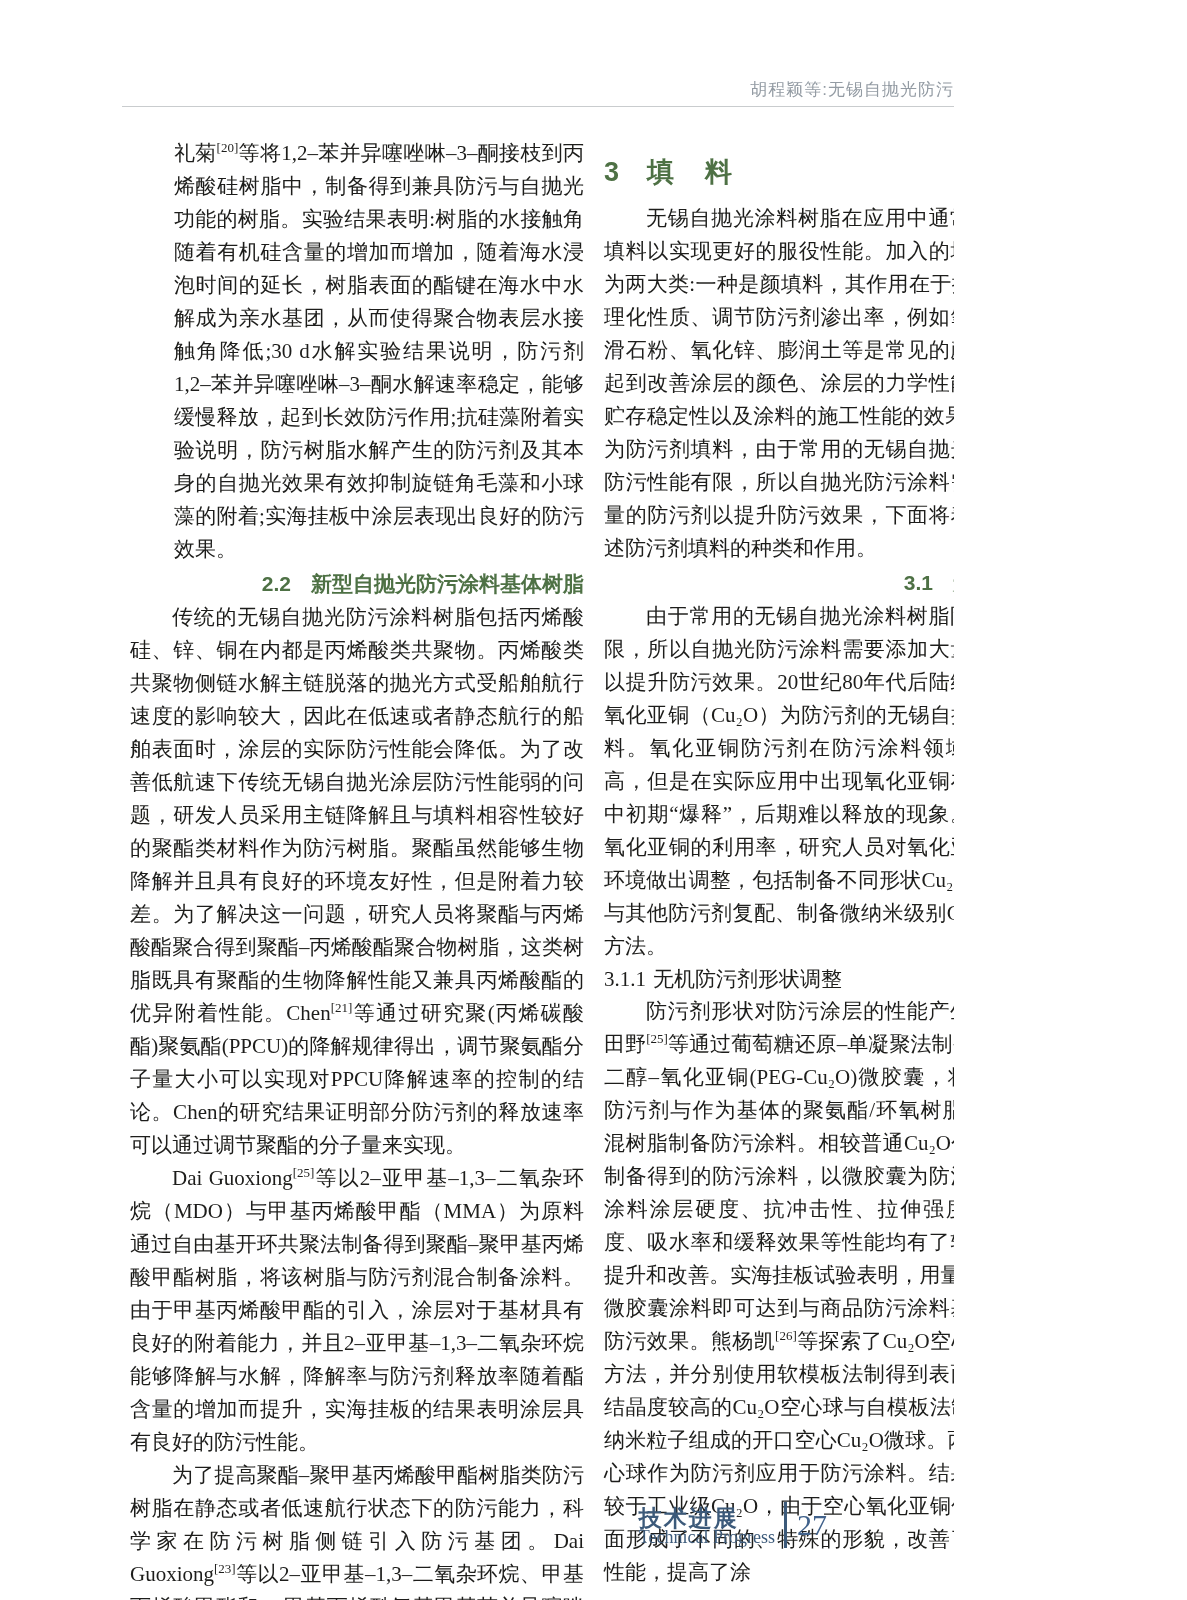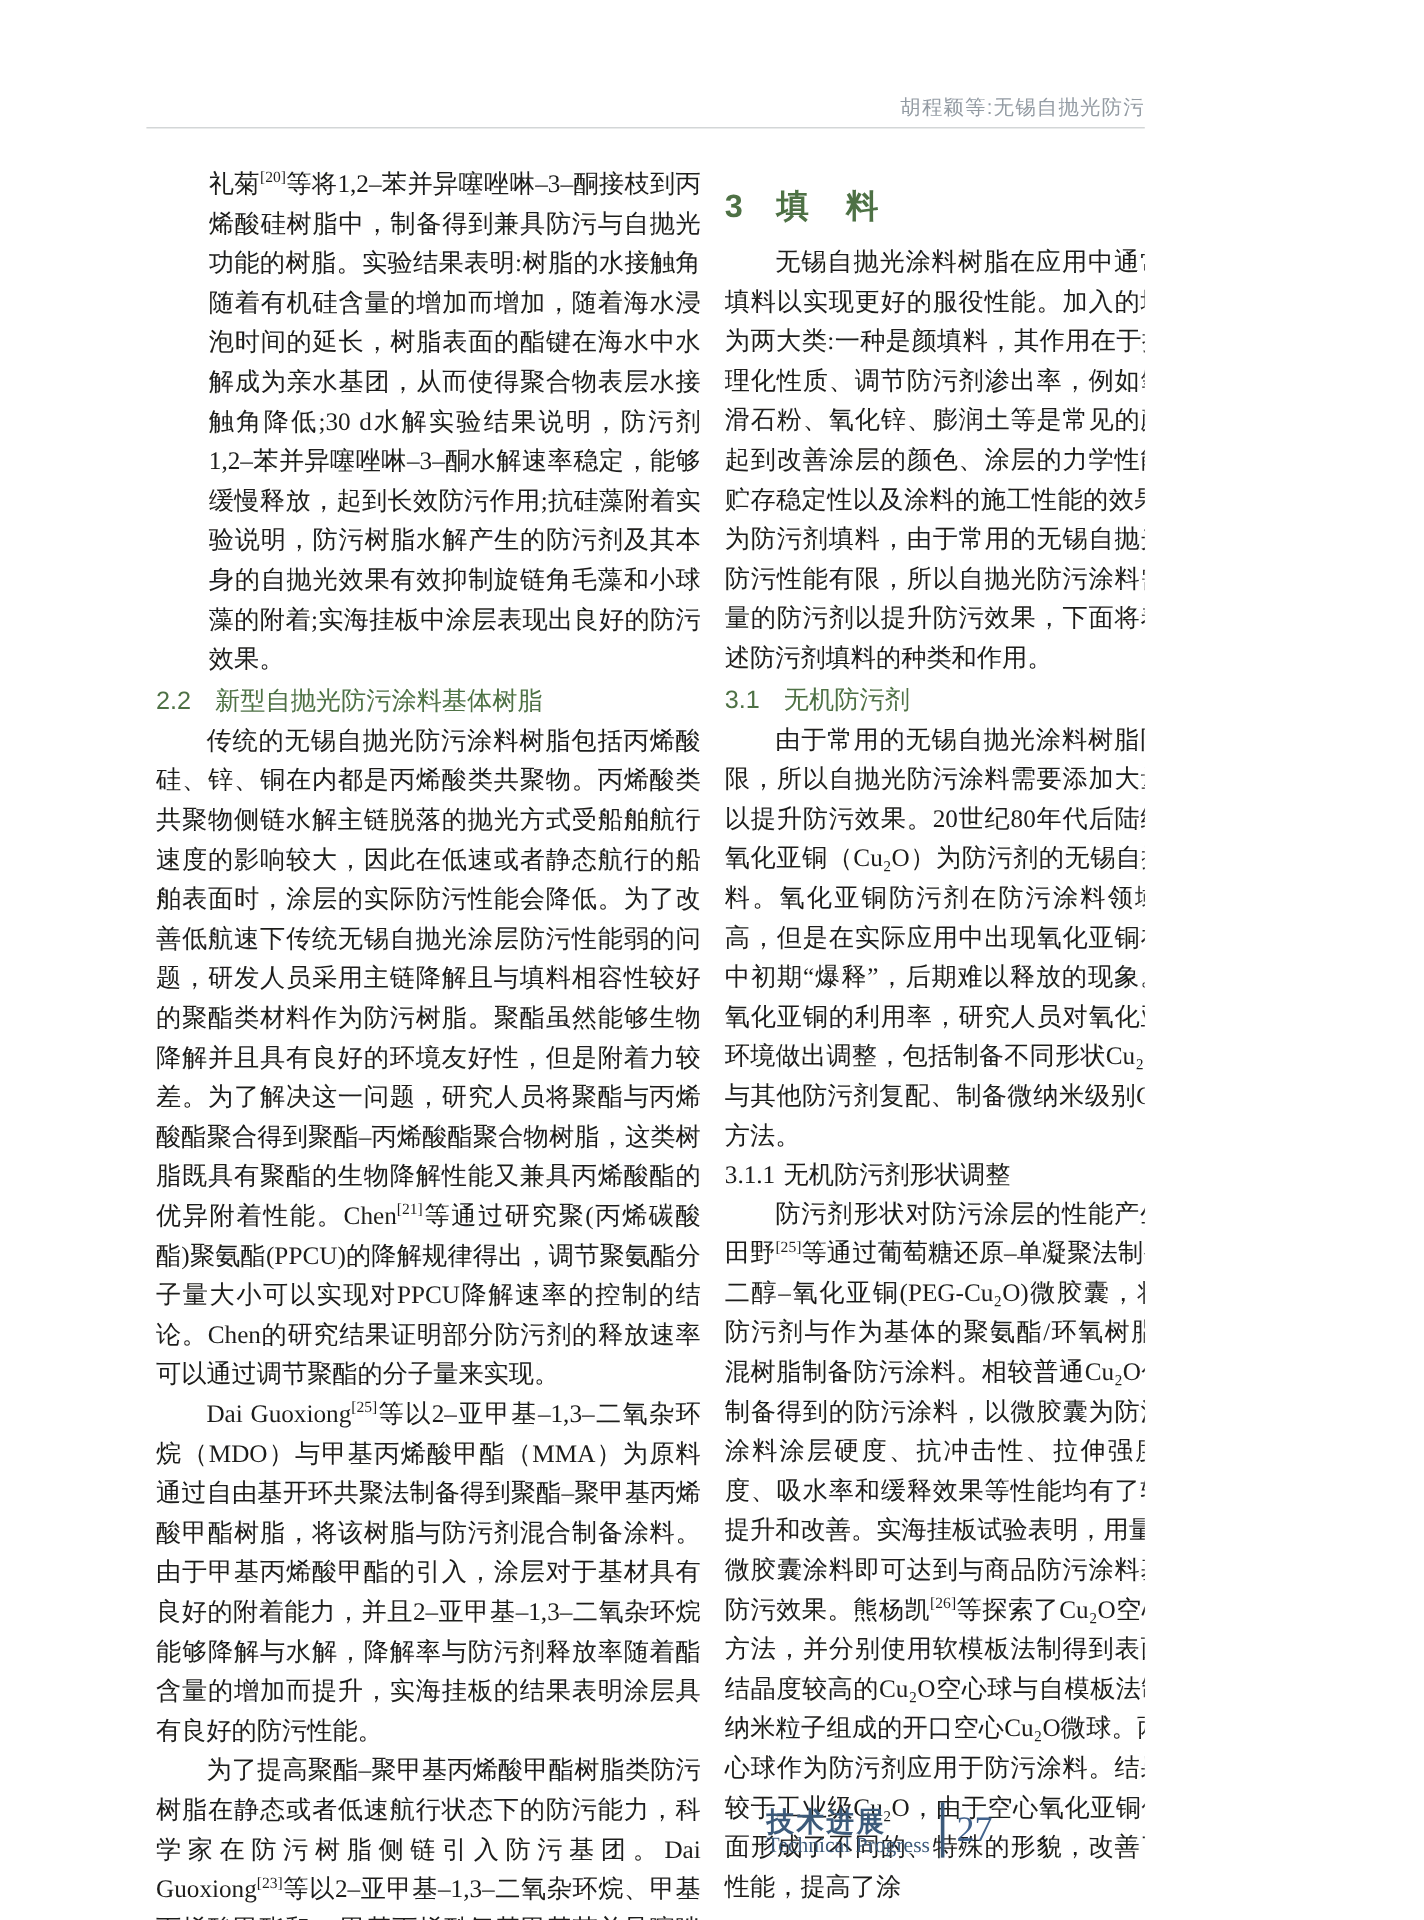--- a/index.html
+++ b/index.html
@@ -51,22 +51,23 @@
     font-size:13px;line-height:0;vertical-align:super;
   }
   .heading{color:var(--heading-green);font-family:"Liberation Sans","DejaVu Sans",sans-serif;}
   .heading .h-num{display:inline-block;}
   .heading.h1{
     font-size:27px;font-weight:bold;
     padding:17px 0 12px 0;letter-spacing:2px;
   }
   .heading.h1 .h-num{margin-right:26px;}
   .heading.h2{
-    font-size:21px;font-weight:normal;
+    font-size:21px;font-weight:bold;
     padding:4px 0 3px 0;
+    text-align:right;
   }
   .heading.h2 .h-num{margin-right:20px;}
   .heading.h3{
     color:var(--body-text);
     font-family:"Liberation Serif","DejaVu Serif",serif;
     font-size:21px;font-weight:normal;
     padding:2px 0 2px 0;
   }
   .heading.h3 .h-num{margin-right:7px;}
   

